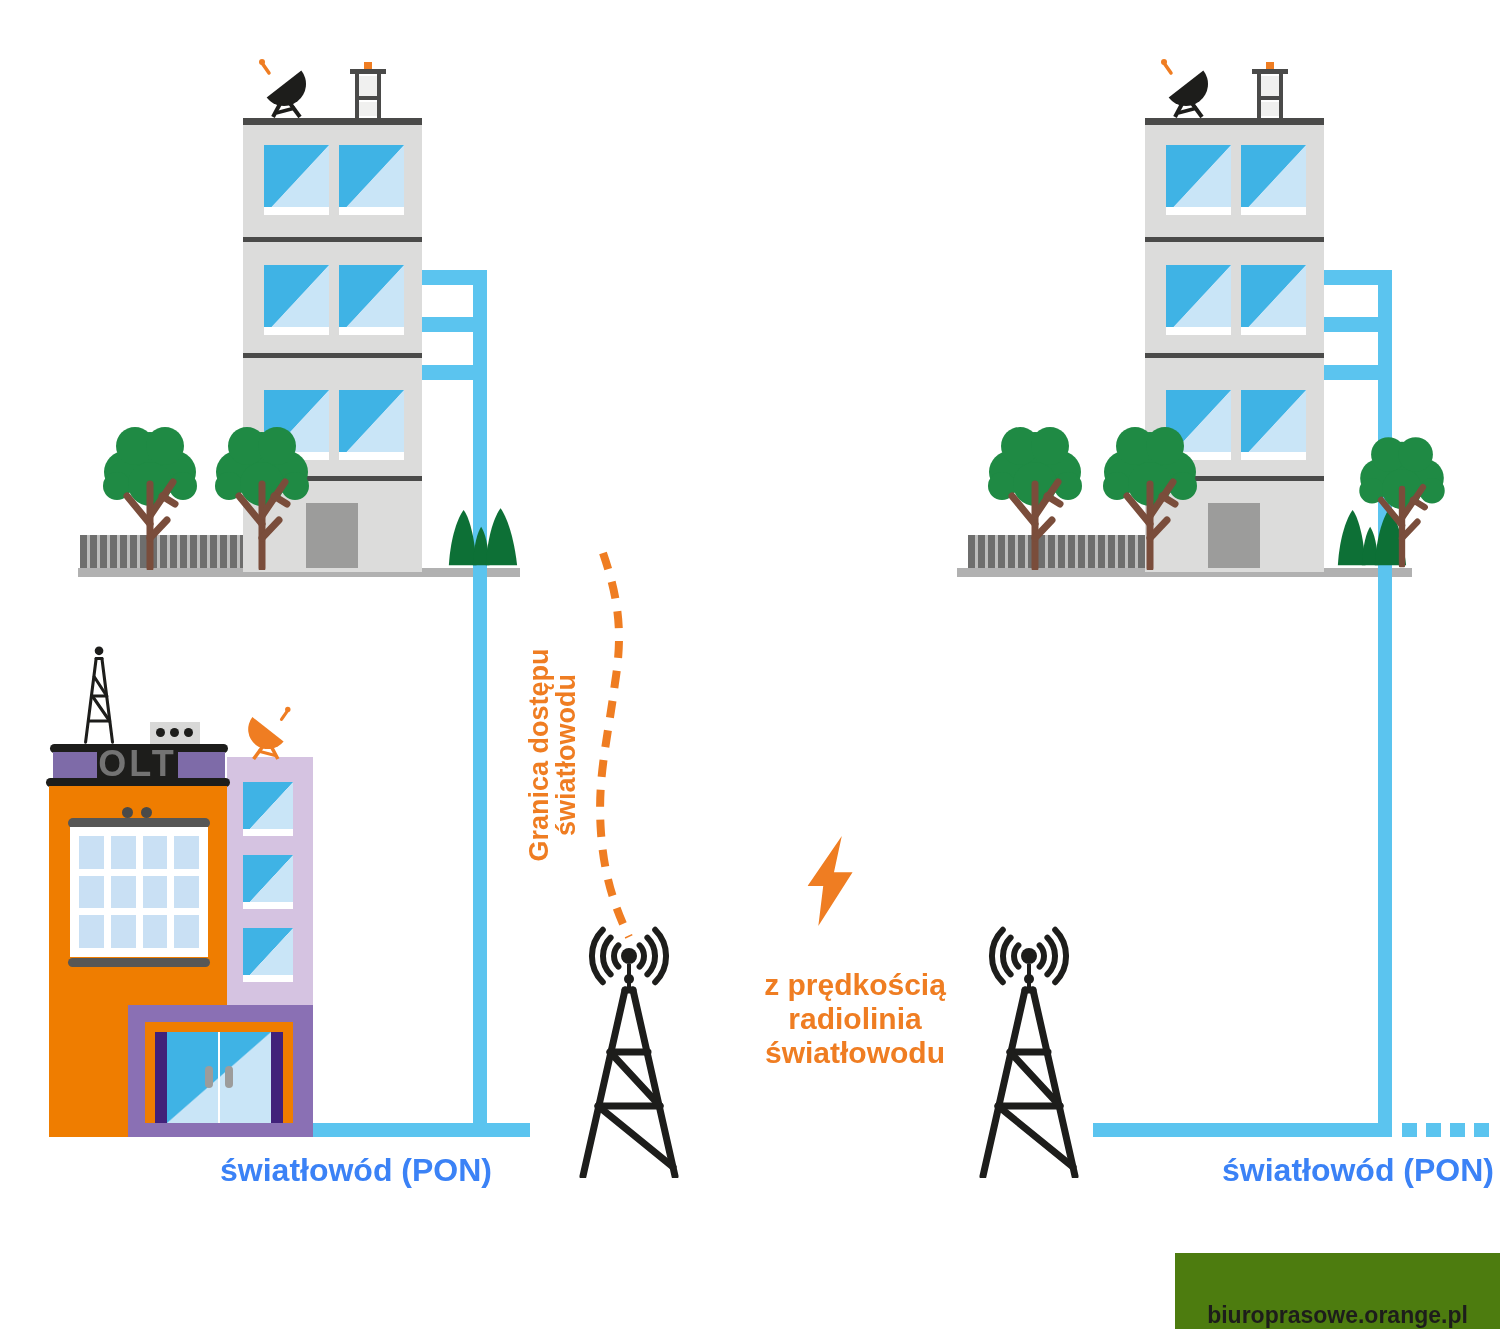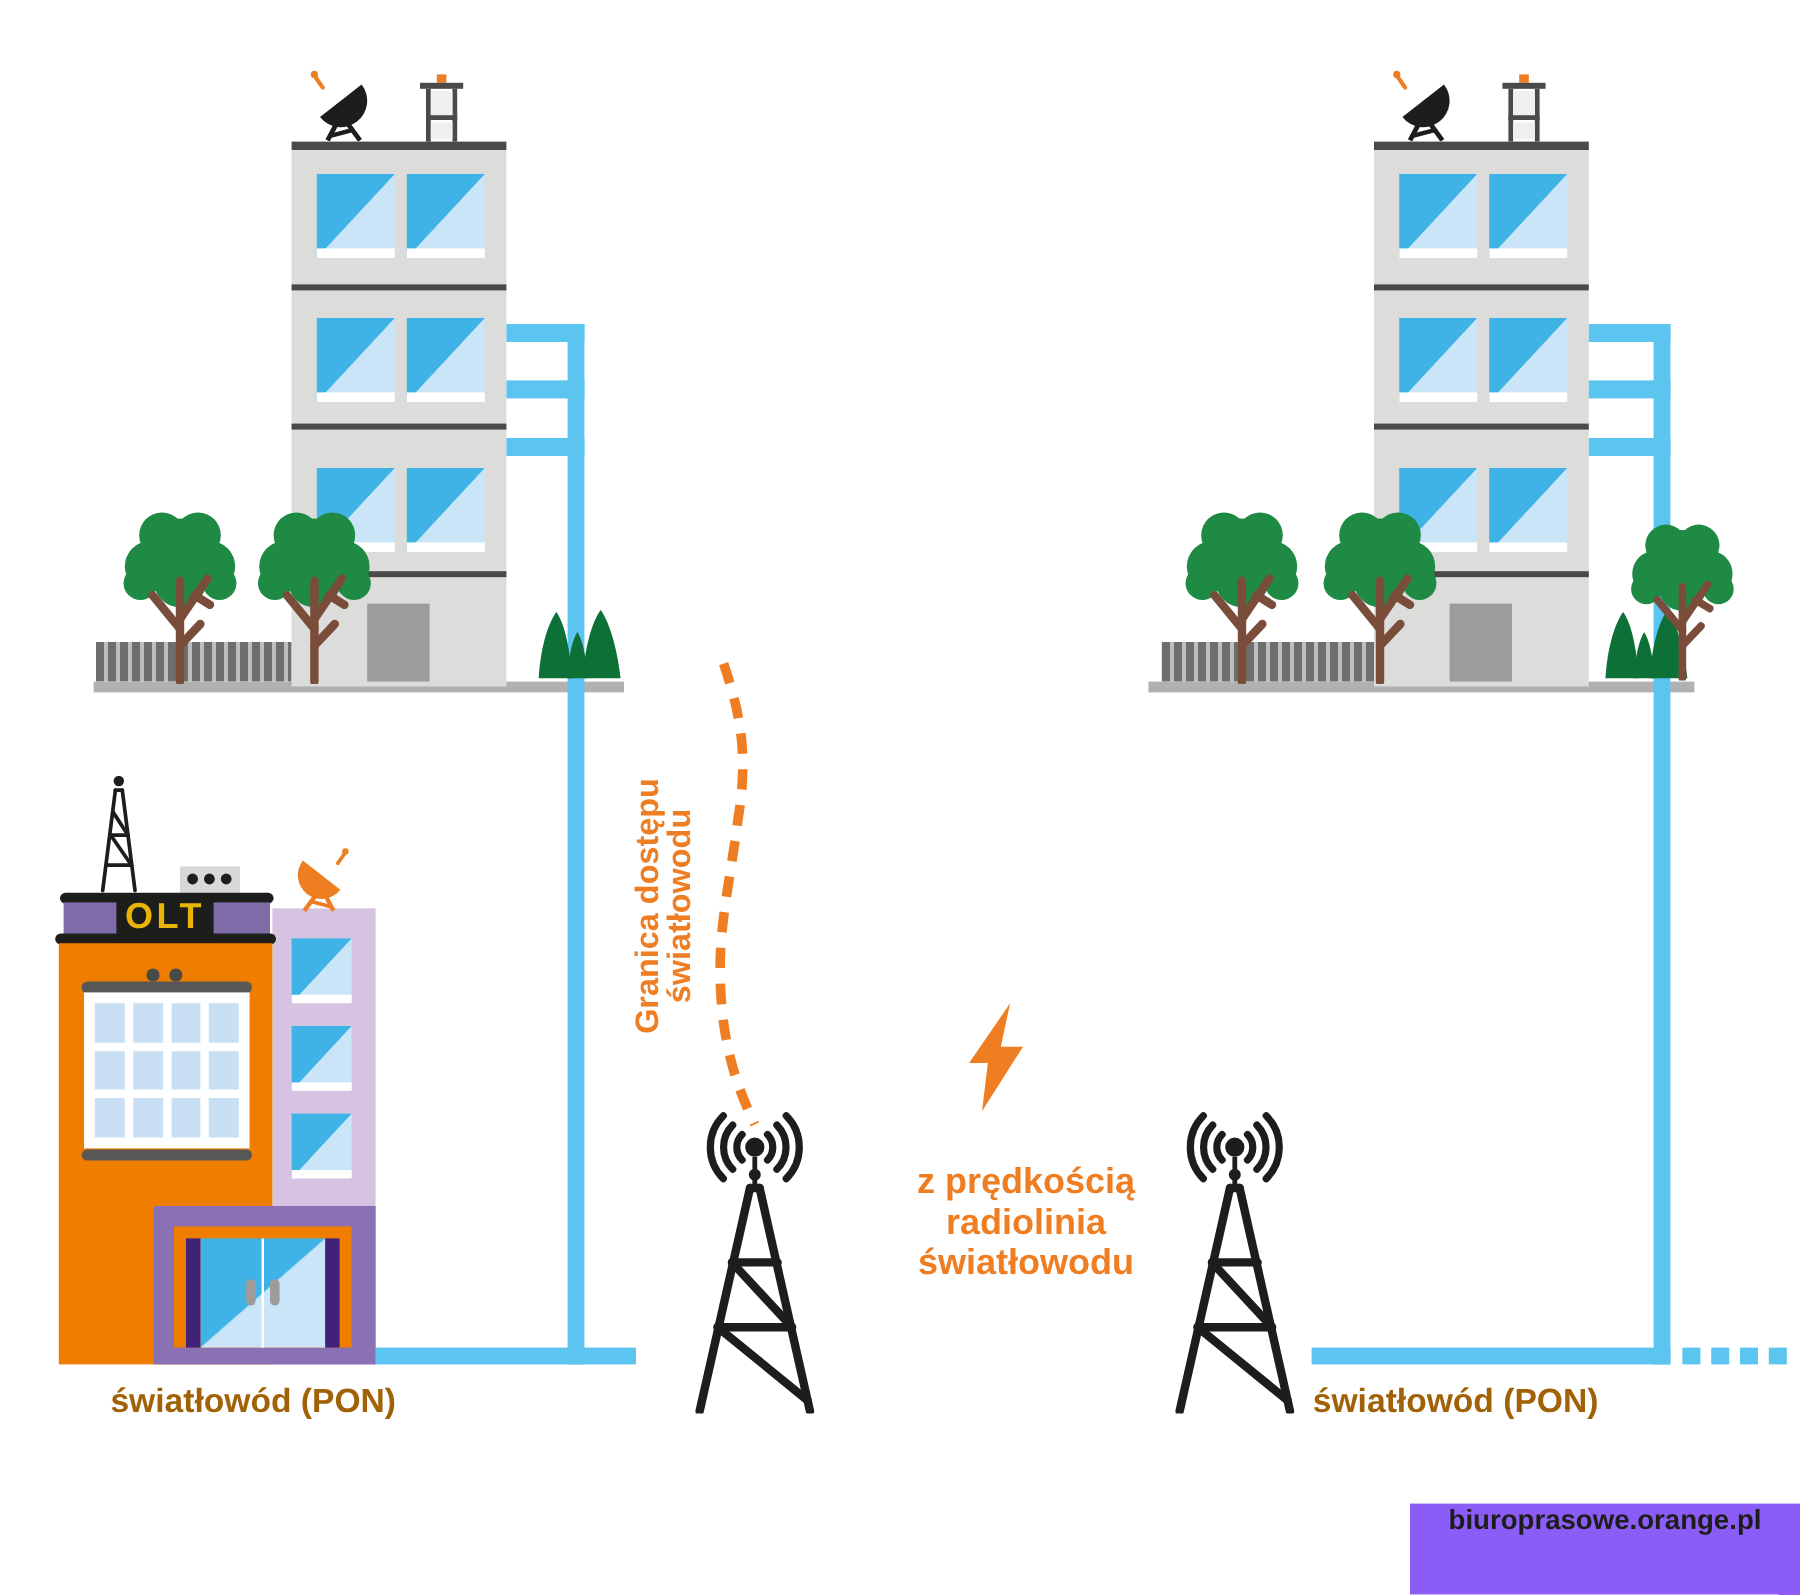--- a/index.html
+++ b/index.html
@@ -21,32 +21,32 @@
   .pipe{background:#5bc4ef;}
   
   .olt-orange{background:#ef7d00;}
   .lilac{background:#d5c3e1;}
   .pband{background:#7e6ba8;}
   .blackbar{background:#1d1d1b;border-radius:5px;}
   .grid-window{position:absolute;background:#ffffff;display:grid;grid-template-columns:repeat(4,1fr);grid-template-rows:repeat(3,1fr);gap:7px;padding:9px;box-sizing:border-box;}
   .pane{background:#c9e0f4;}
   .awning{background:#575756;border-radius:5px;}
   .dot-dark{background:#4a4a49;border-radius:50%;}
-  .sign{background:#1d1d1b;color:#eab308;font-weight:bold;font-size:30px;letter-spacing:3px;text-align:center;z-index:6;}
+  .sign{background:#1d1d1b;color:#737373;font-weight:bold;font-size:36px;letter-spacing:3px;text-align:center;z-index:6;}
   .entr-outer{background:#8a70b4;}
   .entr-orange{background:#ef7d00;}
   .door-glass{background:linear-gradient(to top left,#c9e5f7 49.5%,#3fb3e5 50.5%);}
   .dstrip{background:#41217a;}
   .handle{background:#9c9c9b;border-radius:4px;}
   
-  .lbl-black{font-weight:bold;font-size:28px;color:#a16207;text-align:left;white-space:nowrap;}
+  .lbl-black{font-weight:bold;font-size:32px;color:#3b82f6;text-align:right;white-space:nowrap;}
   .lbl-orange{font-weight:bold;color:#ef7d22;text-align:center;}
   .granica{font-size:27px;line-height:27px;white-space:nowrap;transform:translate(-50%,-50%) rotate(-90deg);}
   .radiol{font-size:30px;line-height:34px;}
-  .watermark{background:#8b5cf6;display:flex;align-items:flex-start;justify-content:center;font-size:23px;font-weight:700;color:#1d1d1b;}
+  .watermark{background:#4d7c0f;display:flex;align-items:flex-end;justify-content:center;font-size:23px;font-weight:700;color:#1d1d1b;}
   .mastleg,.mastbar{background:#4a4a49;}
   .mastpanel{background:#f0f0ef;}
   .masttip{background:#ef7d22;}
   .equip{background:#d8d8d7;}
   svg{display:block;}
 </style>
 </head>
 <body>
 
 <svg width="0" height="0" style="position:absolute" aria-hidden="true">

